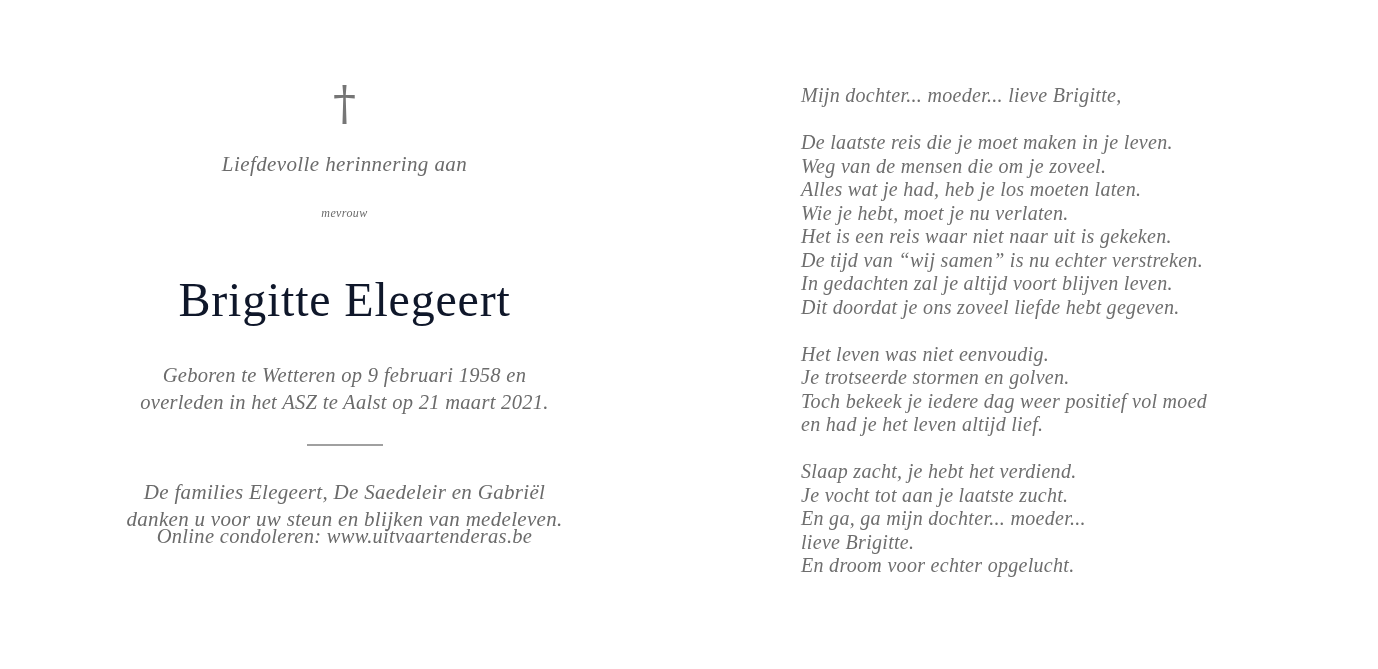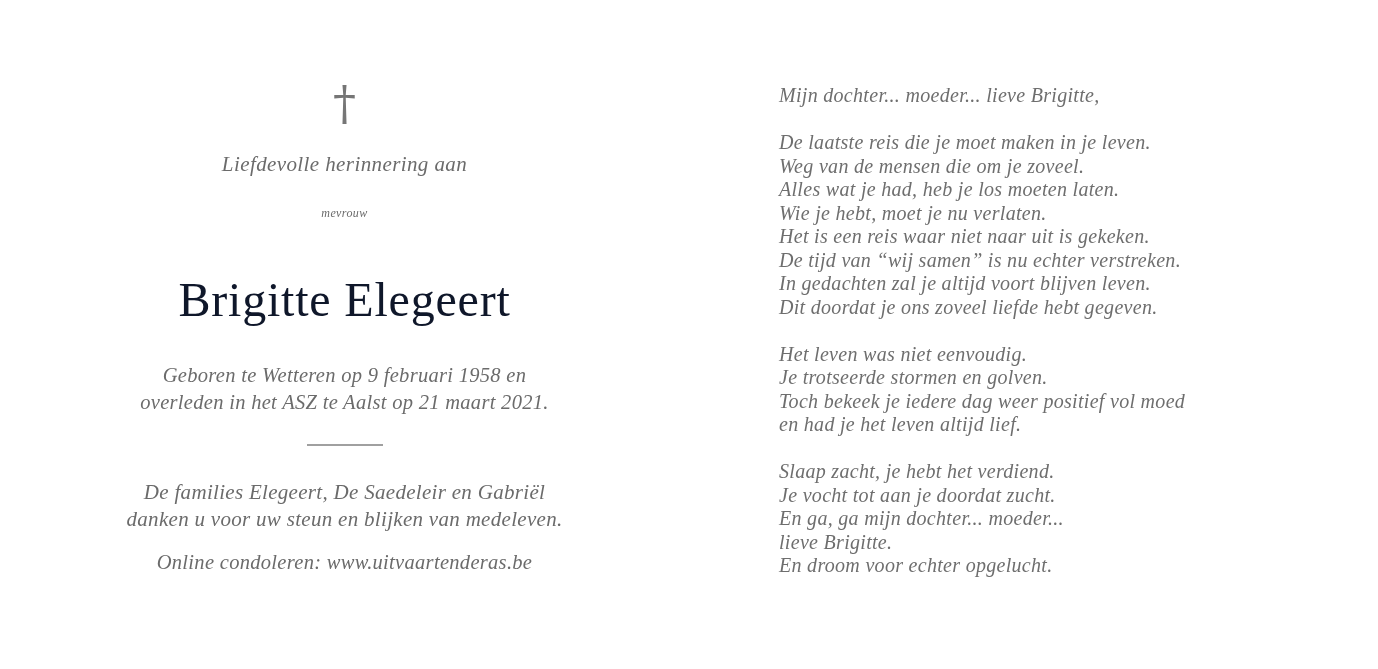--- a/index.html
+++ b/index.html
@@ -18,21 +18,21 @@
     color: #6b6b6b;
   }
   .left-pane {
     position: absolute;
     left: 0; top: 0;
     width: 689px; height: 669px;
     text-align: center;
   }
   .right-pane {
     position: absolute;
-    left: 667px; top: 0;
+    left: 689px; top: 0;
     width: 689px; height: 559px;
   }
   .cross {
     position: absolute;
     top: 80px;
     width: 100%;
     font-family: "DejaVu Serif", serif;
     font-size: 46px;
     line-height: 1;
     color: #767676;
@@ -83,21 +83,21 @@
     position: absolute;
     top: 479px;
     width: 100%;
     font-style: italic;
     font-size: 21px;
     line-height: 27px;
     letter-spacing: 0.3px;
   }
   .condolences {
     position: absolute;
-    top: 551px;
+    top: 525px;
     width: 100%;
     font-style: italic;
     font-size: 20.5px;
     letter-spacing: 0.3px;
   }
   .poem {
     position: absolute;
     left: 112px;
     top: 84px;
     font-style: italic;
@@ -147,21 +147,21 @@
         <span>Dit doordat je ons zoveel liefde hebt gegeven.</span>
       </p>
       <p>
         <span>Het leven was niet eenvoudig.</span><br>
         <span>Je trotseerde stormen en golven.</span><br>
         <span>Toch bekeek je iedere dag weer positief vol moed</span><br>
         <span>en had je het leven altijd lief.</span>
       </p>
       <p>
         <span>Slaap zacht, je hebt het verdiend.</span><br>
-        <span>Je vocht tot aan je doordat zucht.</span><br>
+        <span>Je vocht tot aan je laatste zucht.</span><br>
         <span>En ga, ga mijn dochter... moeder...</span><br>
         <span>lieve Brigitte.</span><br>
         <span>En droom voor echter opgelucht.</span>
       </p>
     </div>
   </div>
 
 </div>
 
 </body></html>

